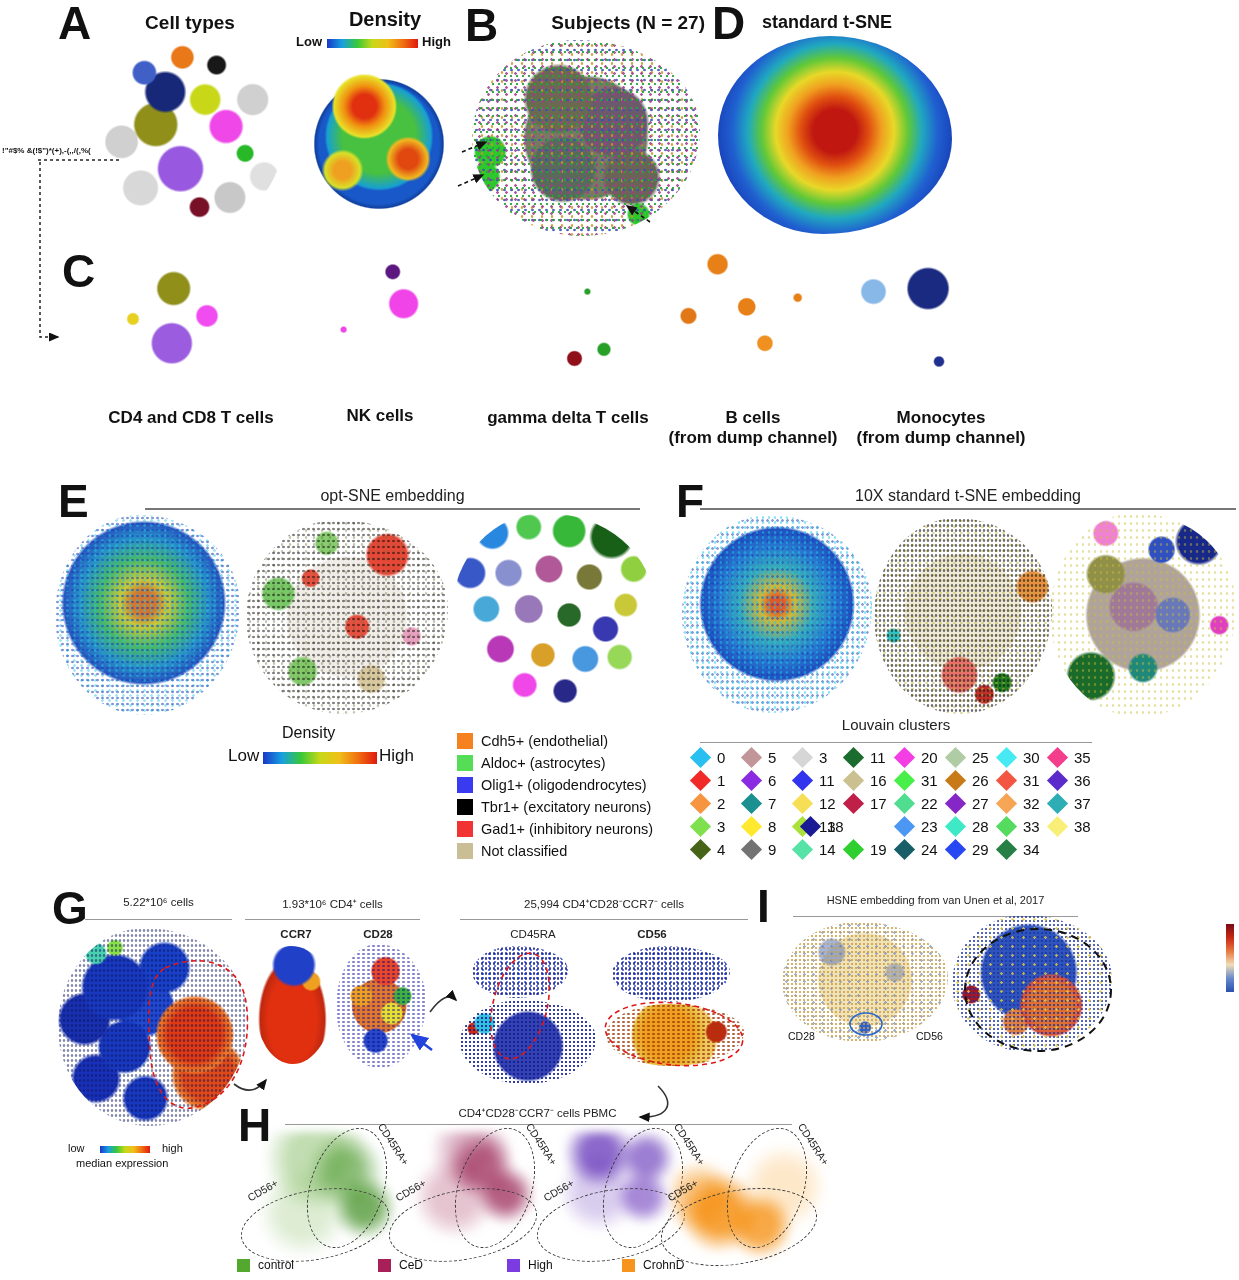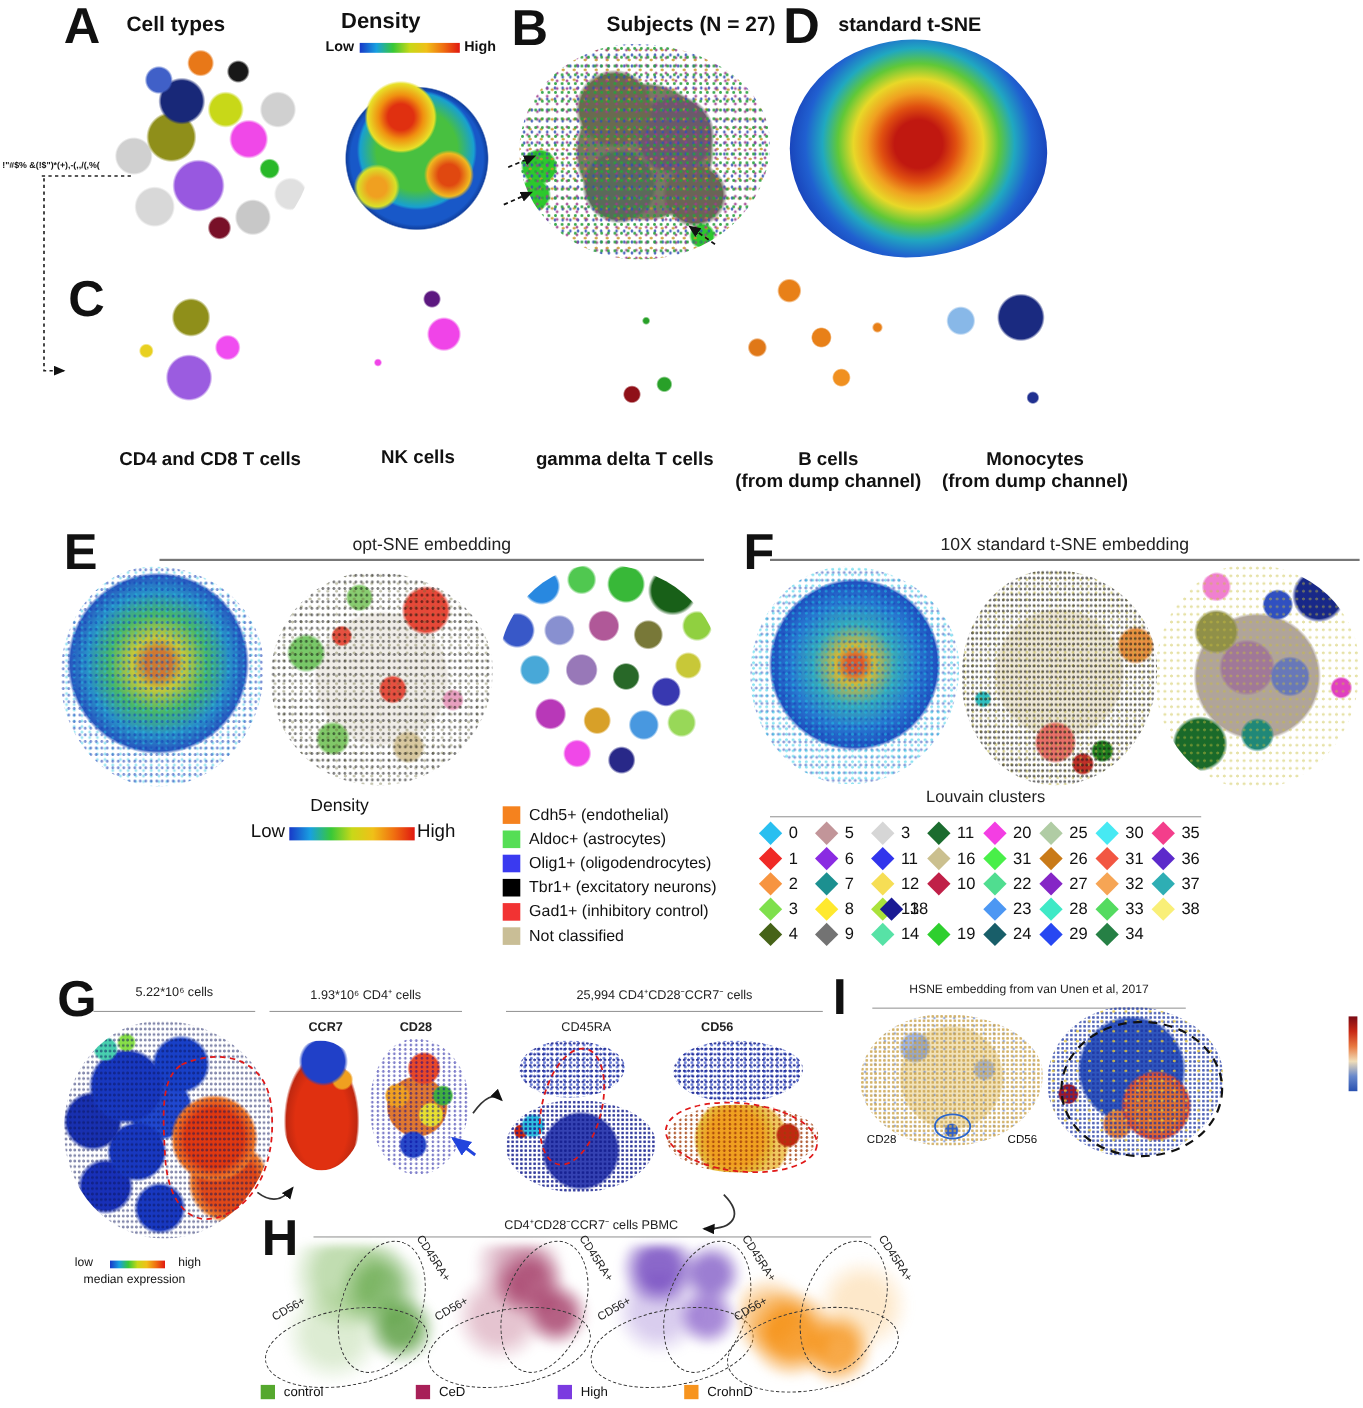--- a/index.html
+++ b/index.html
@@ -1,20 +1,20 @@
 <!DOCTYPE html>
 <html><head>
 <meta charset="utf-8">
 <style>
   html,body{margin:0;padding:0;background:#fff;}
   .fig{position:relative;width:1239px;height:1280px;background:#fff;overflow:hidden;
        font-family:"Liberation Sans",sans-serif;color:#111;}
   .txt{position:absolute;white-space:pre;}
   .pletter{position:absolute;font-size:46px;font-weight:bold;line-height:1;}
-  .ptitle{position:absolute;font-weight:bold;font-size:19px;}
+  .ptitle{position:absolute;font-weight:bold;font-size:19px;text-align:center;}
   .stitle{position:absolute;font-size:16px;text-align:center;color:#222;}
   .gtitle{position:absolute;font-size:11.5px;text-align:center;color:#222;}
   .rule{position:absolute;height:1.5px;background:#777;}
   .cap{position:absolute;font-weight:bold;font-size:17px;text-align:center;line-height:1.2;}
   .cb{position:absolute;background:linear-gradient(90deg,#1838c8,#18a0e0,#38c838,#c8d818,#f0c018,#f07010,#e01810);}
   .cbv{position:absolute;background:linear-gradient(180deg,#7a0a14,#c82814,#e87840,#f0ddb8,#6888cc,#2850b0);}
   .lvitem{position:absolute;display:flex;align-items:center;gap:9px;height:22px;}
   .dia{width:15px;height:15px;transform:rotate(45deg);flex:0 0 15px;}
   .lvn{font-size:15px;color:#111;}
   .leg-row{position:absolute;display:flex;align-items:center;gap:8px;}
@@ -325,21 +325,21 @@
   <div class="leg-row" style="left:457px;top:777px">
     <span class="leg-sq" style="background: rgb(58, 58, 240);"></span>
     <span class="leg-lb">Olig1+ (oligodendrocytes)</span>
   </div>
   <div class="leg-row" style="left:457px;top:799px">
     <span class="leg-sq" style="background: rgb(0, 0, 0);"></span>
     <span class="leg-lb">Tbr1+ (excitatory neurons)</span>
   </div>
   <div class="leg-row" style="left:457px;top:821px">
     <span class="leg-sq" style="background: rgb(242, 51, 51);"></span>
-    <span class="leg-lb">Gad1+ (inhibitory control)</span>
+    <span class="leg-lb">Gad1+ (inhibitory neurons)</span>
   </div>
   <div class="leg-row" style="left:457px;top:843px">
     <span class="leg-sq" style="background: rgb(201, 190, 150);"></span>
     <span class="leg-lb">Not classified</span>
   </div>
 
   <div class="stitle" style="left:700px;top:487px;width:536px">10X standard t-SNE embedding</div>
   <div class="rule" style="left:700px;top:508px;width:536px"></div>
   <div class="plot blob pF1" style="left:682px;top:515px;width:190px;height:198px"></div>
   <div class="plot blob pF2" style="left:874px;top:518px;width:178px;height:196px"></div>
@@ -411,21 +411,21 @@
   <div class="lvitem" style="left:846px;top:746px">
       <span class="dia" style="background: rgb(27, 108, 47);"></span>
       <span class="lvn">11</span>
     </div>
   <div class="lvitem" style="left:846px;top:769px">
       <span class="dia" style="background: rgb(203, 192, 143);"></span>
       <span class="lvn">16</span>
     </div>
   <div class="lvitem" style="left:846px;top:792px">
       <span class="dia" style="background: rgb(192, 32, 72);"></span>
-      <span class="lvn">10</span>
+      <span class="lvn">17</span>
     </div>
   <div class="lvitem" style="left:803px;top:815px">
       <span class="dia" style="background: rgb(26, 26, 148);"></span>
       <span class="lvn">18</span>
     </div>
   <div class="lvitem" style="left:846px;top:838px">
       <span class="dia" style="background: rgb(46, 207, 46);"></span>
       <span class="lvn">19</span>
     </div>
   <div class="lvitem" style="left:897px;top:746px">

